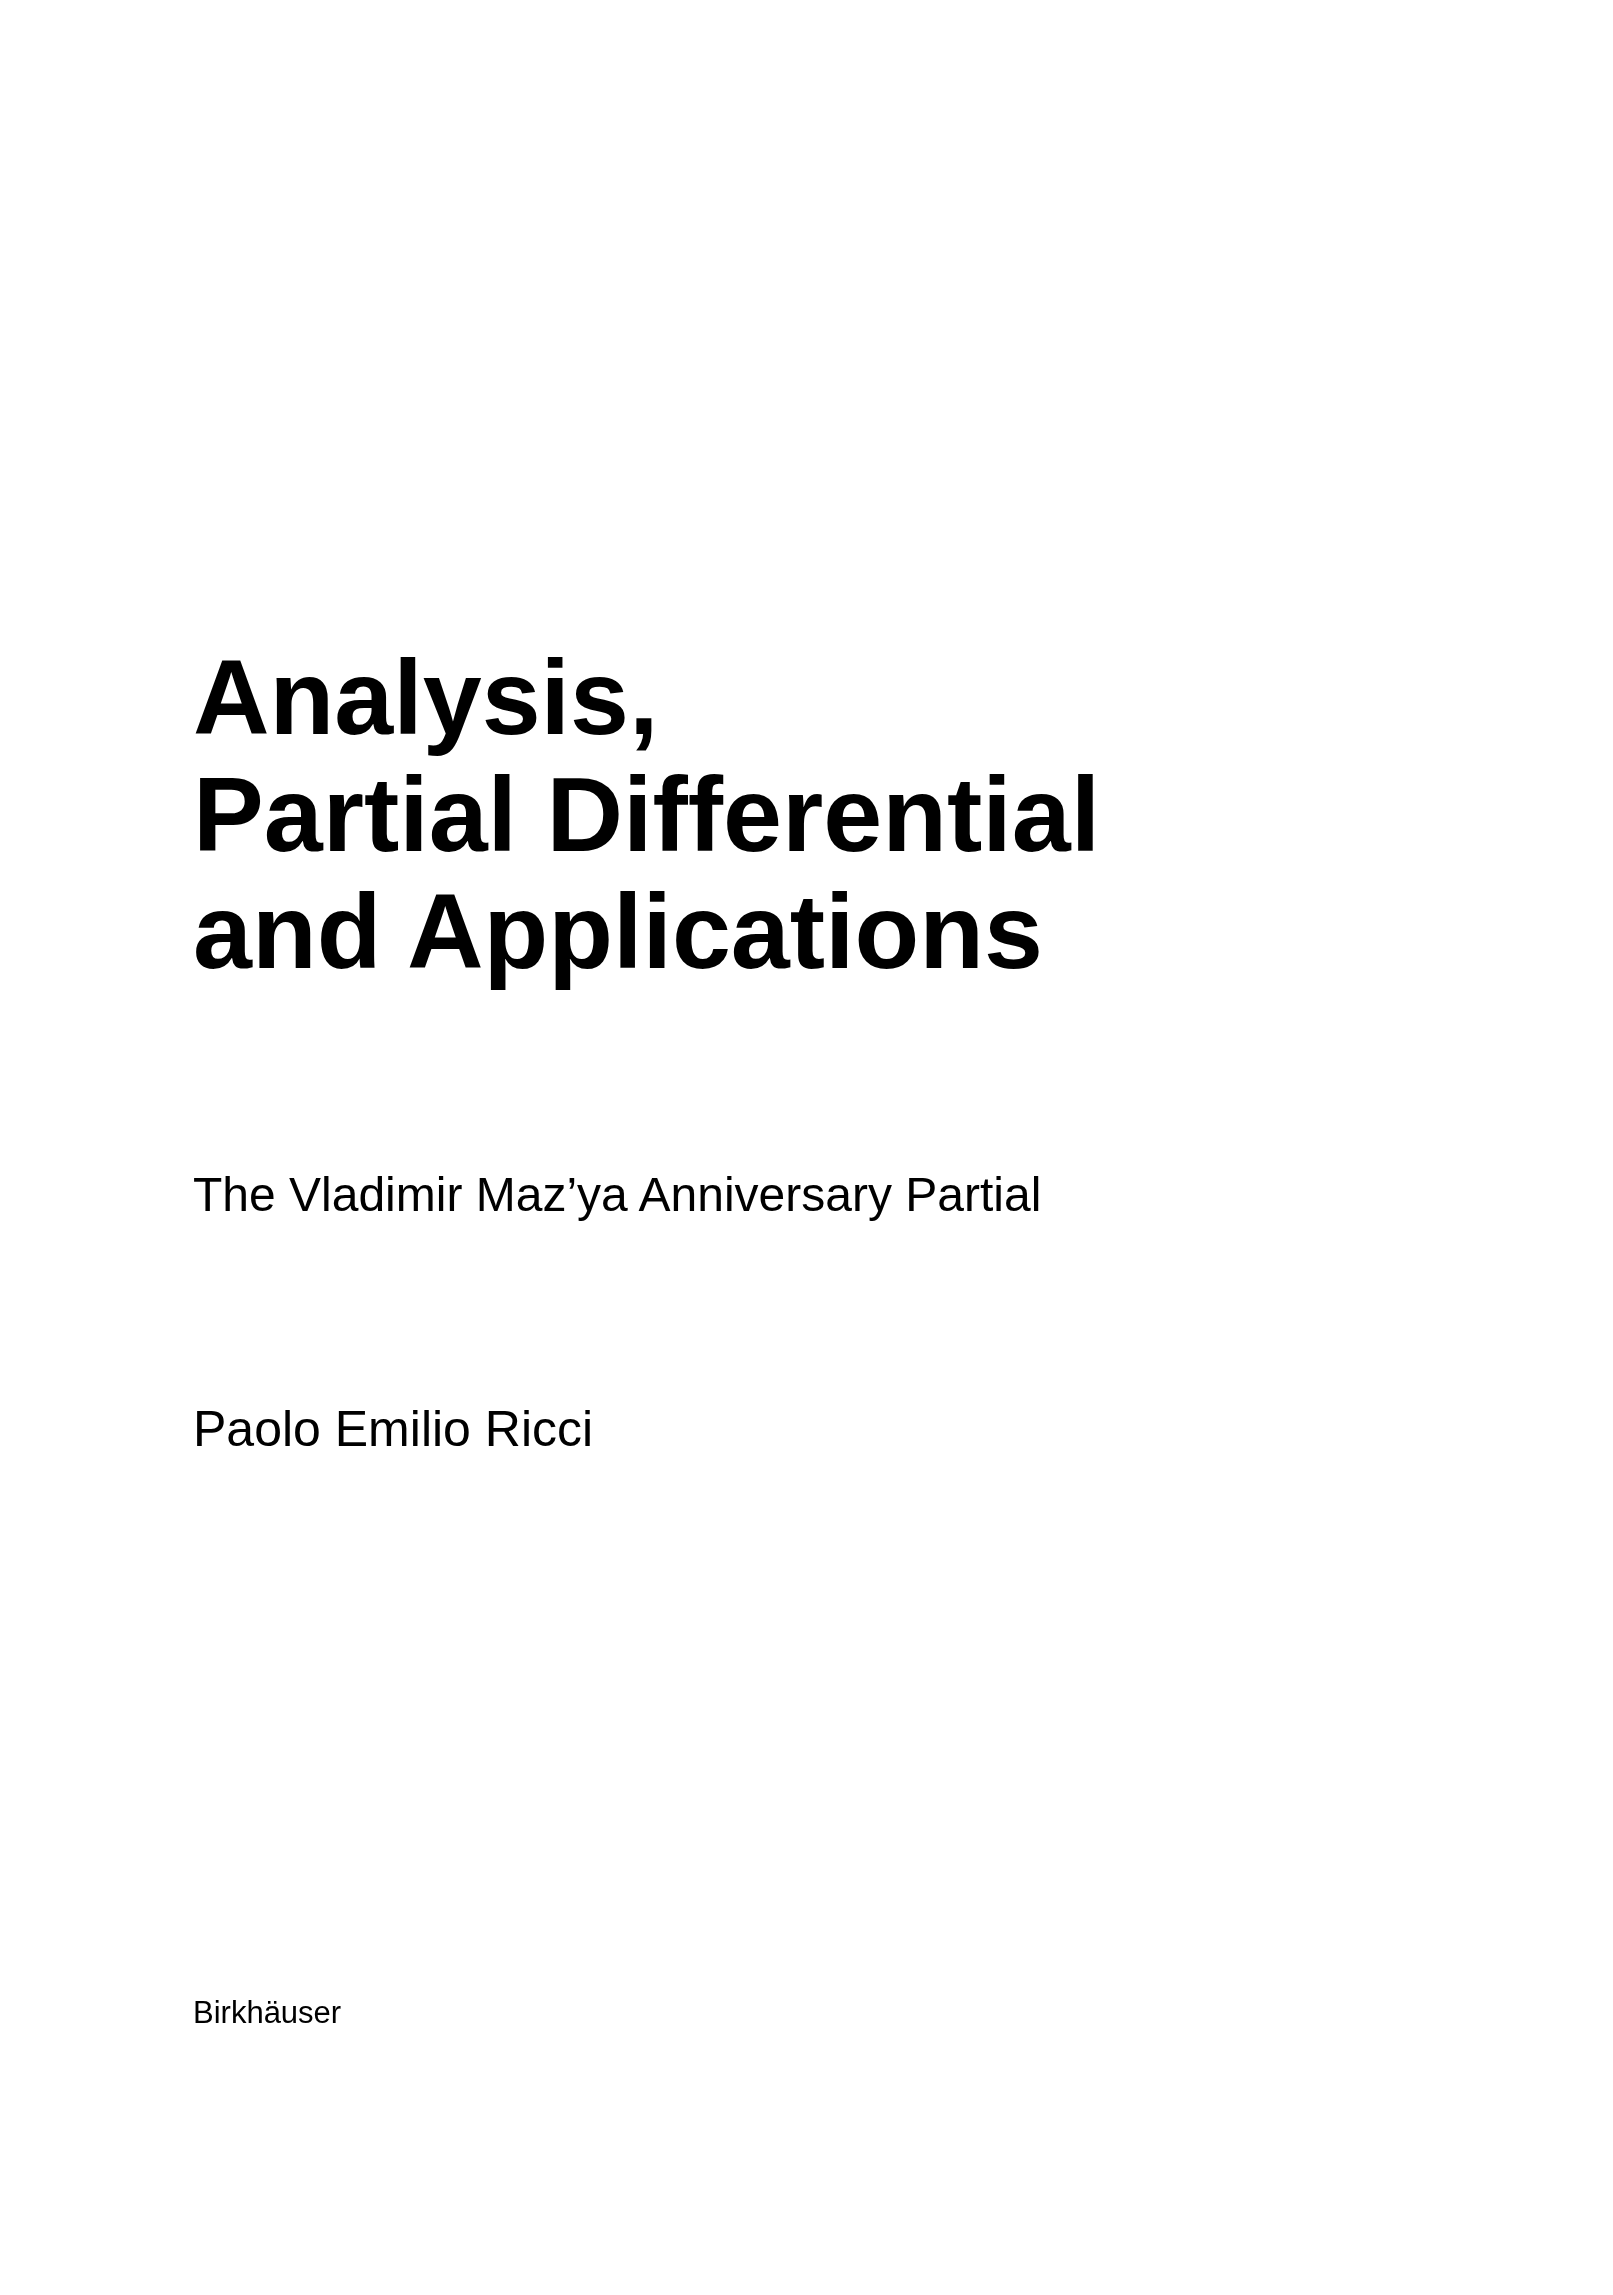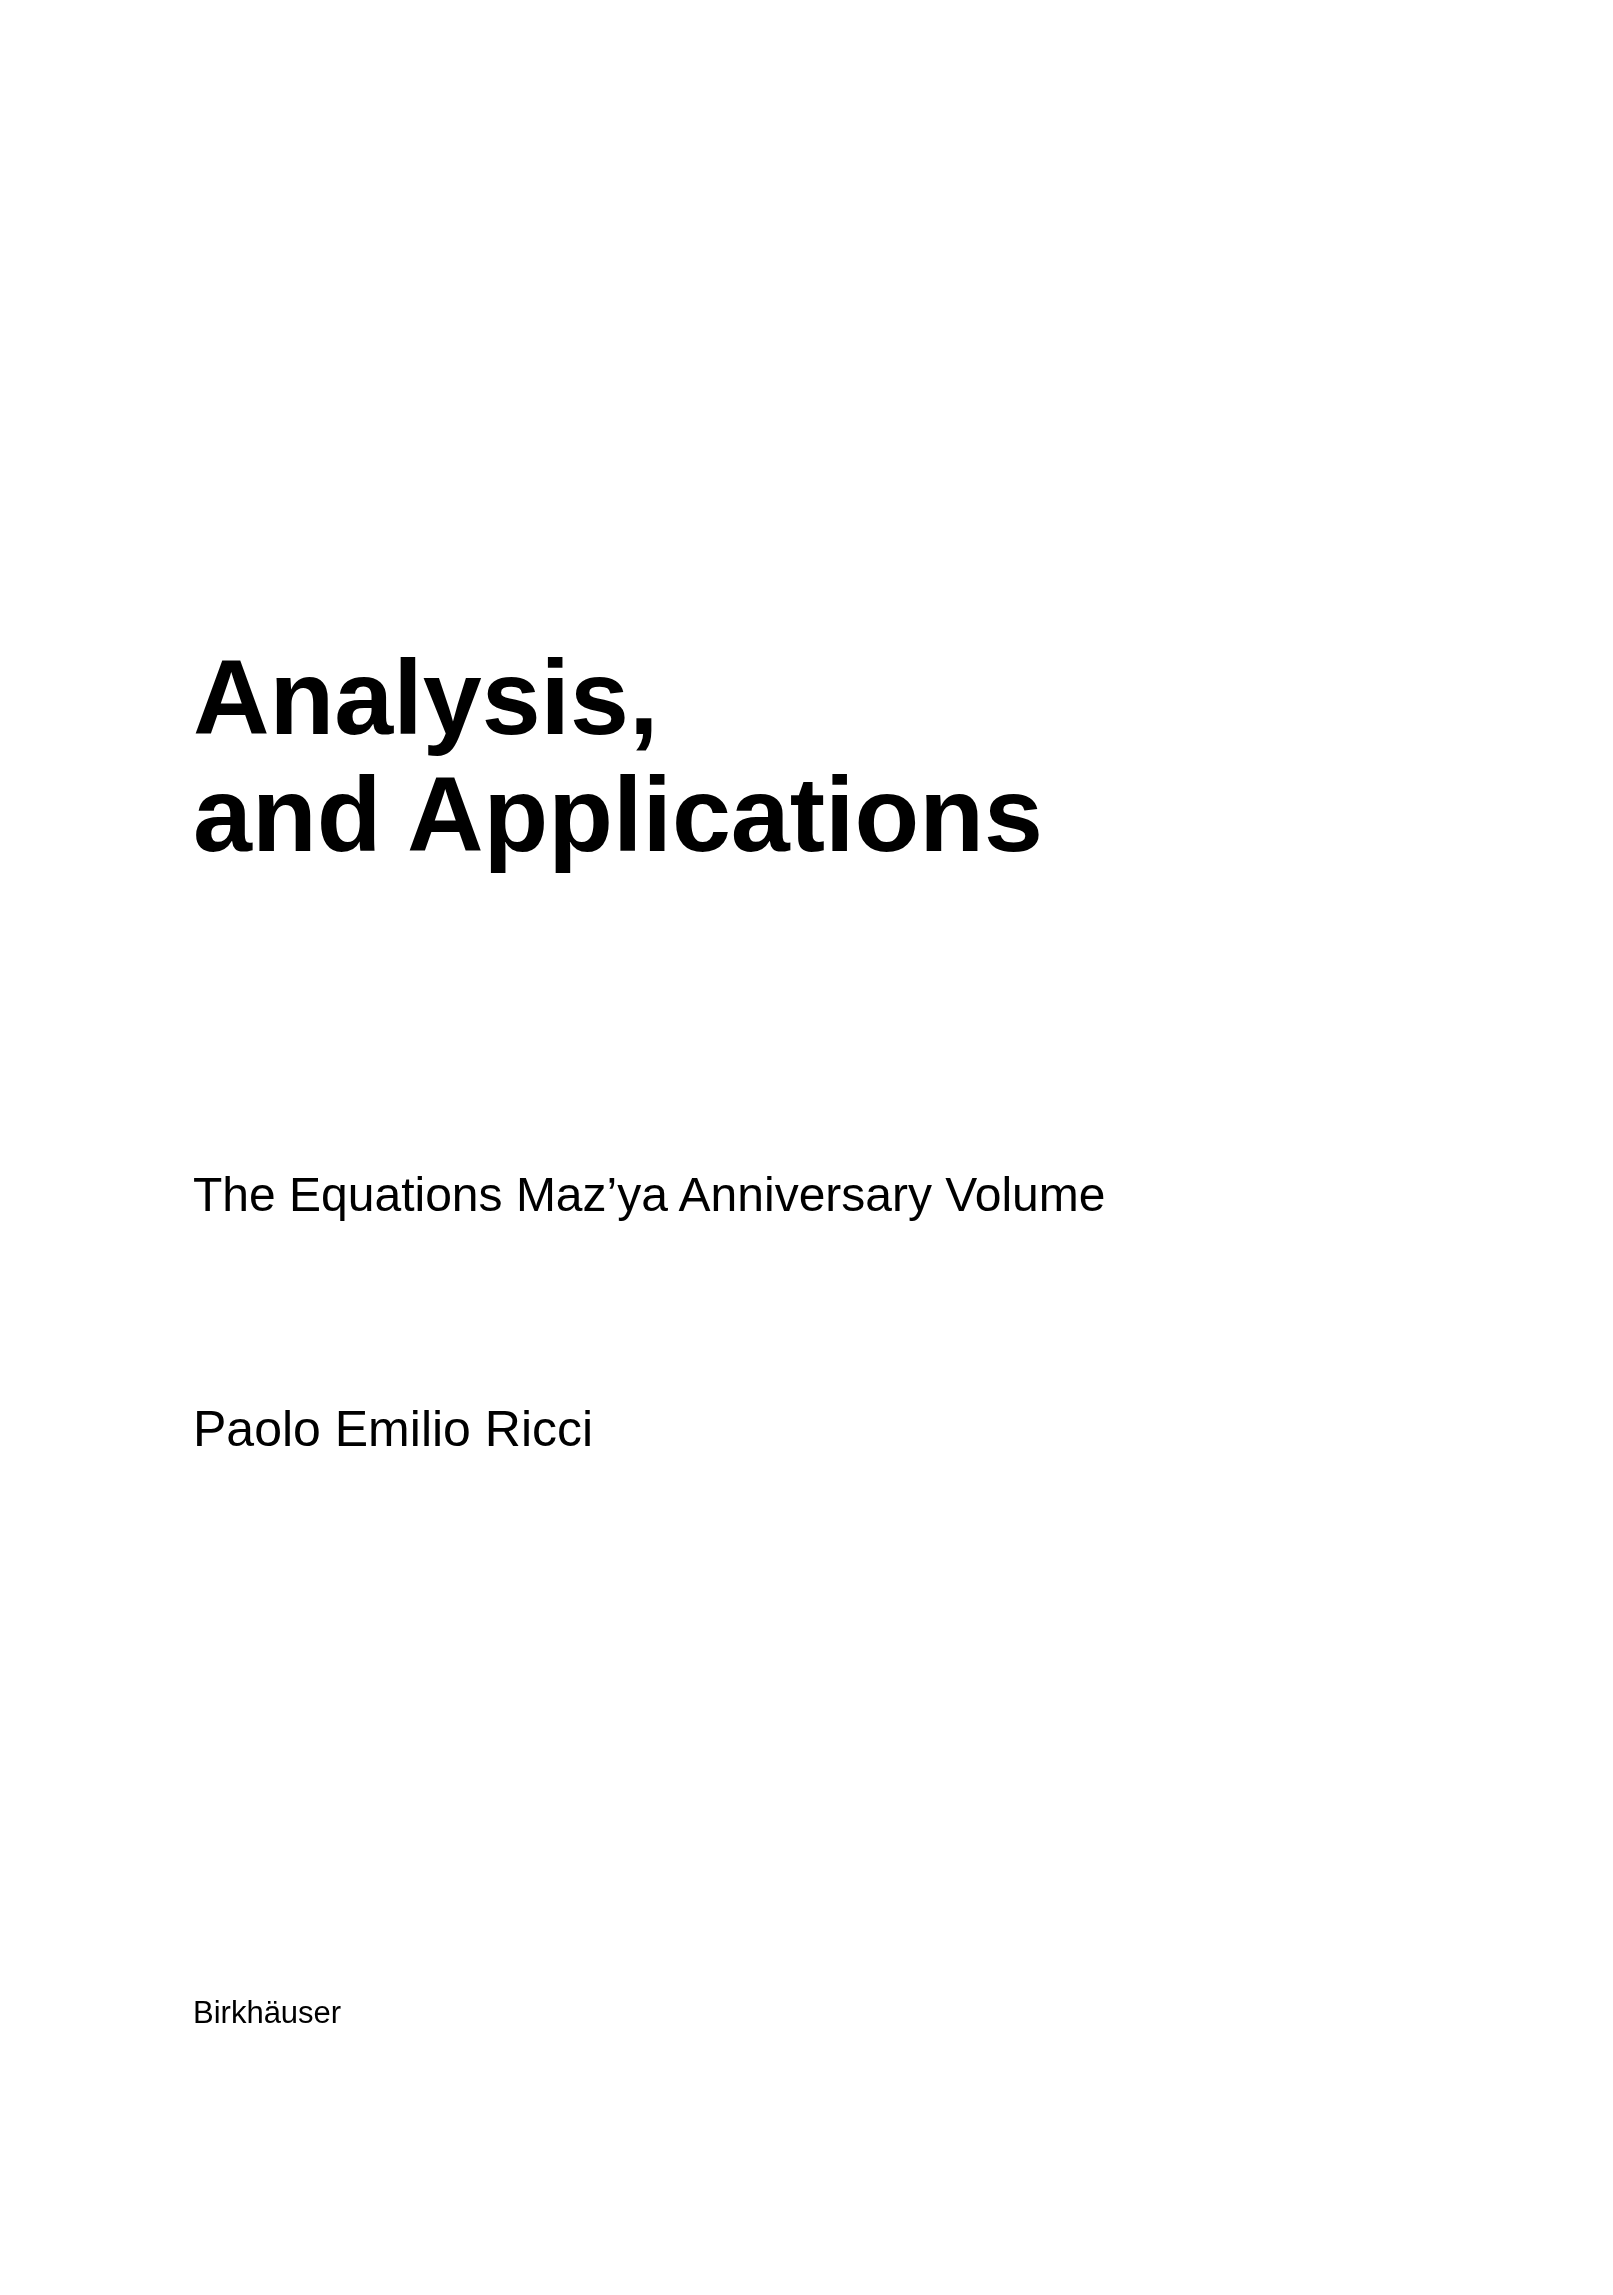--- a/index.html
+++ b/index.html
@@ -69,24 +69,25 @@
     white-space: nowrap;
   }
 </style>
 </head>
 <body>
 
 <div class="page">
 
   <h1 class="book-title">
     <span class="title-line">Analysis,</span>
+    <span class="title-line">Partial Differential</span>
     <span class="title-line">and Applications</span>
   </h1>
 
-  <p class="subtitle">The Equations Maz’ya Anniversary Volume</p>
+  <p class="subtitle">The Vladimir Maz’ya Anniversary Partial</p>
 
   <div class="editors">
     <span class="editor-line">Paolo Emilio Ricci</span>
   </div>
 
   <div class="publisher">
     <span class="publisher-line">Birkhäuser</span>
   </div>
 
 </div>

